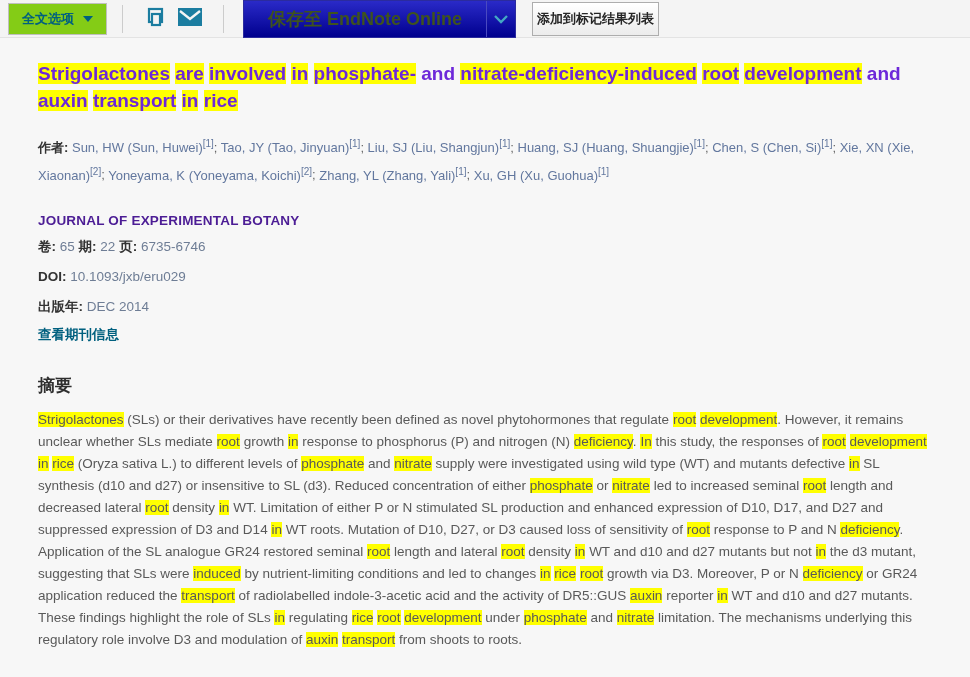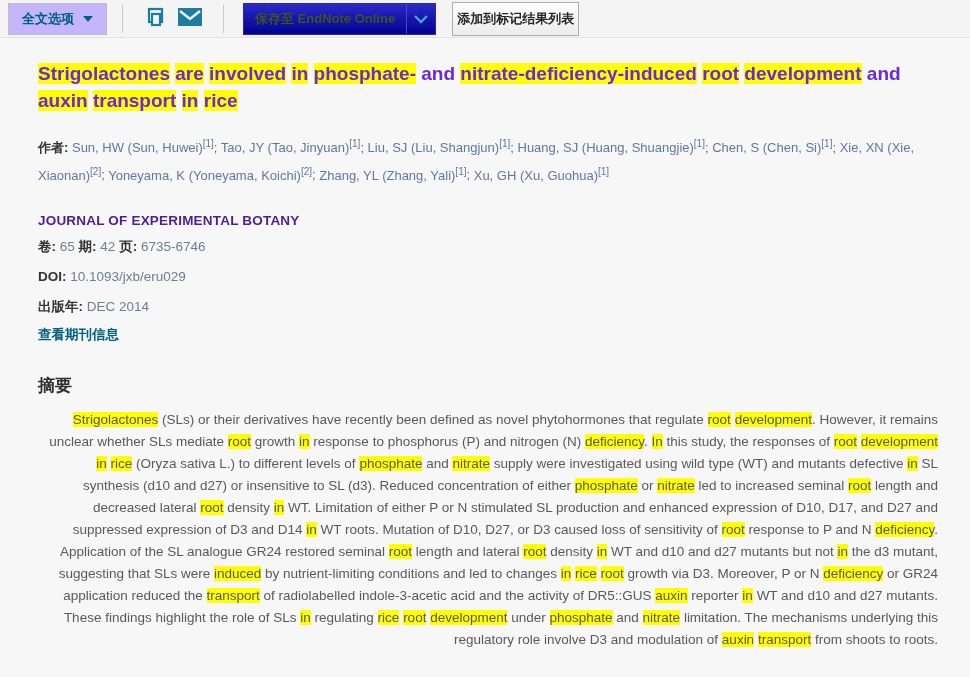--- a/index.html
+++ b/index.html
@@ -10,37 +10,37 @@
     font-family:"Liberation Sans","DejaVu Sans",sans-serif;
   }
   
   .toolbar {
     display:flex; align-items:center;
     height:38px; padding:0 10px 0 8px;
     background:#f4f4f4; border-bottom:1px solid #e3e3e3;
   }
   .btn-fulltext {
     display:inline-flex; align-items:center; gap:9px;
-    background:#c4b5fd; border:1px solid #bfbfbf;
+    background:#84cc16; border:1px solid #bfbfbf;
     color:#00607f; font-weight:bold; font-size:13px;
     padding:6px 13px; cursor:pointer;
   }
   .caret-down {
     width:0; height:0;
     border-left:5px solid transparent; border-right:5px solid transparent;
     border-top:6px solid #00607f;
   }
   .tb-sep { width:1px; height:28px; background:#cccccc; margin:0 15px; }
   .icon-btn { background:none; border:none; padding:0 6px; cursor:pointer; display:flex; align-items:center; }
   .endnote-btn {
     display:inline-flex; align-items:stretch;
     background:linear-gradient(#2a2ac8,#00008e);
     border:1px solid #2b2b9e; margin-left:4px; cursor:pointer; padding:0;
   }
-  .endnote-main { padding:6px 11px; color:#3f531d; font-weight:bold; font-size:13px; }
+  .endnote-main { padding:6px 24px; color:#3f531d; font-weight:bold; font-size:18px; }
   .endnote-arrow { border-left:1px solid #4a4ac0; padding:0 7px; display:flex; align-items:center; }
   .btn-marked {
     margin-left:16px;
     background:linear-gradient(#ffffff,#ececec);
     border:1px solid #adadad; color:#262626;
     font-weight:bold; font-size:13px; padding:7px 4px; cursor:pointer;
   }
   
   .content { padding:0 32px 0 38px; }
   .title {
@@ -52,21 +52,21 @@
   .field-label { font-weight:bold; color:#333333;text-align:right; }
   .author-link { color:#62779e; text-decoration:none; }
   .author-link sup { font-size:10px; color:#62779e; }
   .sep { color:#666666; }
   .journal { margin-top:26px; font-size:13.5px; }
   .journal-name { font-weight:bold; color:#4c1d95; letter-spacing:0.2px; }
   .meta-line { margin-top:8px; line-height:22px; }
   .meta-value { color:#6e7d95; }
   .journal-link { display:inline-block; margin-top:8px; color:#00607f; font-weight:bold; font-size:13.5px; text-decoration:none; }
   .section-heading { margin-top:30px; font-size:17px; font-weight:bold; color:#2e2e2e; }
-  .abstract { margin-top:12px; font-size:13.5px; color:#595959; line-height:22px; max-width:905px;text-align:right; }
+  .abstract { margin-top:12px; font-size:13.5px; color:#595959; line-height:22px; max-width:905px; }
 </style>
 </head>
 <body>
 
 <div class="toolbar">
   <button class="btn-fulltext">
     <span>全文选项</span>
     <span class="caret-down"></span>
   </button>
 
@@ -111,21 +111,21 @@
     <span class="field-label">作者:</span>
     <span><a class="author-link" href="#">Sun, HW (Sun, Huwei)<sup>[1]</sup></a><span class="sep">; </span><a class="author-link" href="#">Tao, JY (Tao, Jinyuan)<sup>[1]</sup></a><span class="sep">; </span><a class="author-link" href="#">Liu, SJ (Liu, Shangjun)<sup>[1]</sup></a><span class="sep">; </span><a class="author-link" href="#">Huang, SJ (Huang, Shuangjie)<sup>[1]</sup></a><span class="sep">; </span><a class="author-link" href="#">Chen, S (Chen, Si)<sup>[1]</sup></a><span class="sep">; </span><a class="author-link" href="#">Xie, XN (Xie, Xiaonan)<sup>[2]</sup></a><span class="sep">; </span><a class="author-link" href="#">Yoneyama, K (Yoneyama, Koichi)<sup>[2]</sup></a><span class="sep">; </span><a class="author-link" href="#">Zhang, YL (Zhang, Yali)<sup>[1]</sup></a><span class="sep">; </span><a class="author-link" href="#">Xu, GH (Xu, Guohua)<sup>[1]</sup></a></span>
   </div>
 
   <div class="journal">
     <div class="journal-name">JOURNAL OF EXPERIMENTAL BOTANY</div>
     <div class="meta-line">
       <span class="field-label">卷:</span>
       <span class="meta-value">65</span>
       <span class="field-label">期:</span>
-      <span class="meta-value">42</span>
+      <span class="meta-value">22</span>
       <span class="field-label">页:</span>
       <span class="meta-value">6735-6746</span>
     </div>
     <div class="meta-line">
       <span class="field-label">DOI:</span>
       <span class="meta-value">10.1093/jxb/eru029</span>
     </div>
     <div class="meta-line">
       <span class="field-label">出版年:</span>
       <span class="meta-value">DEC 2014</span>

